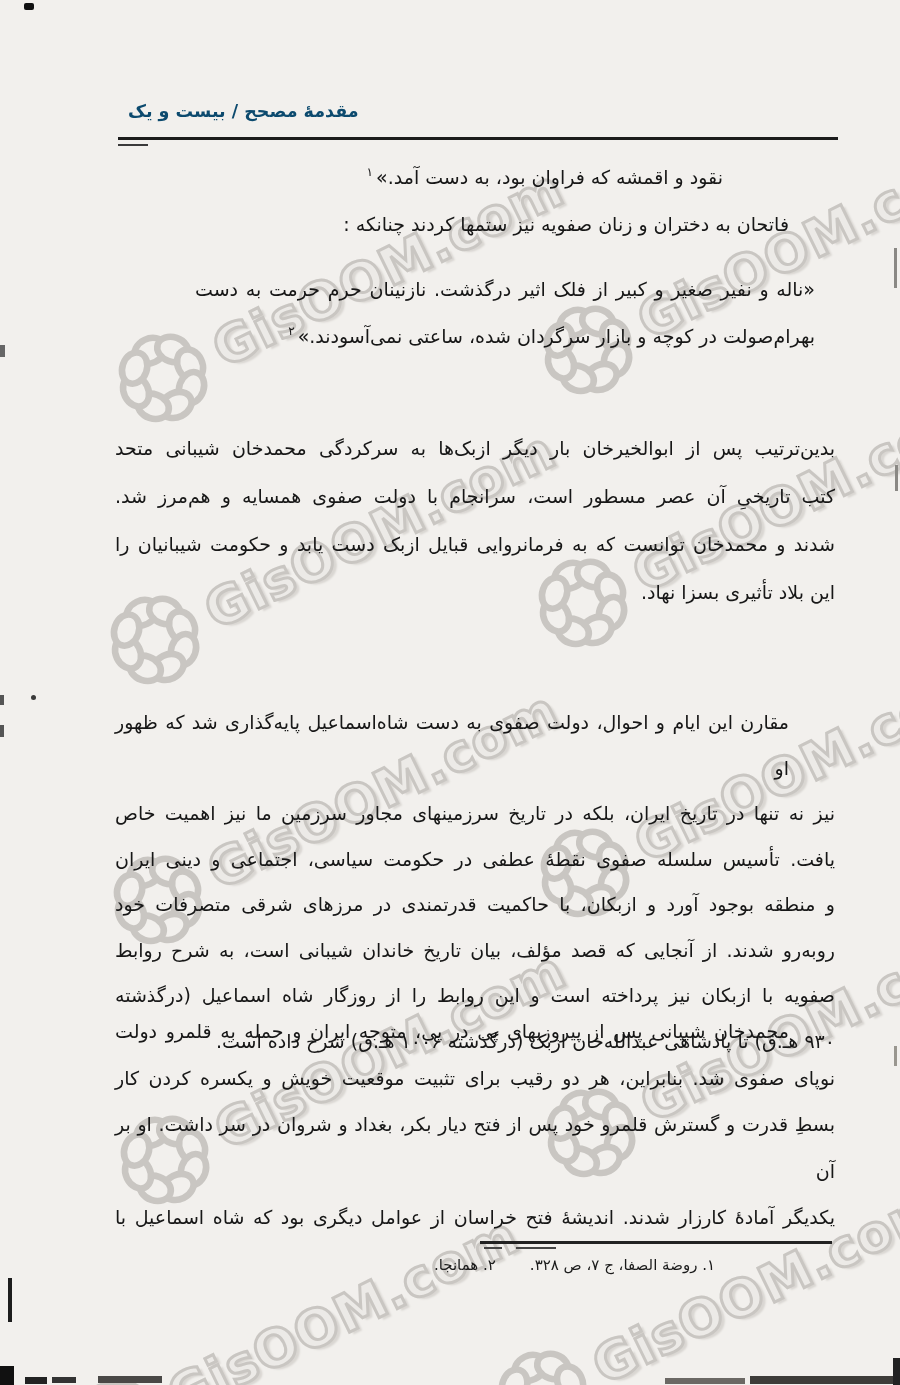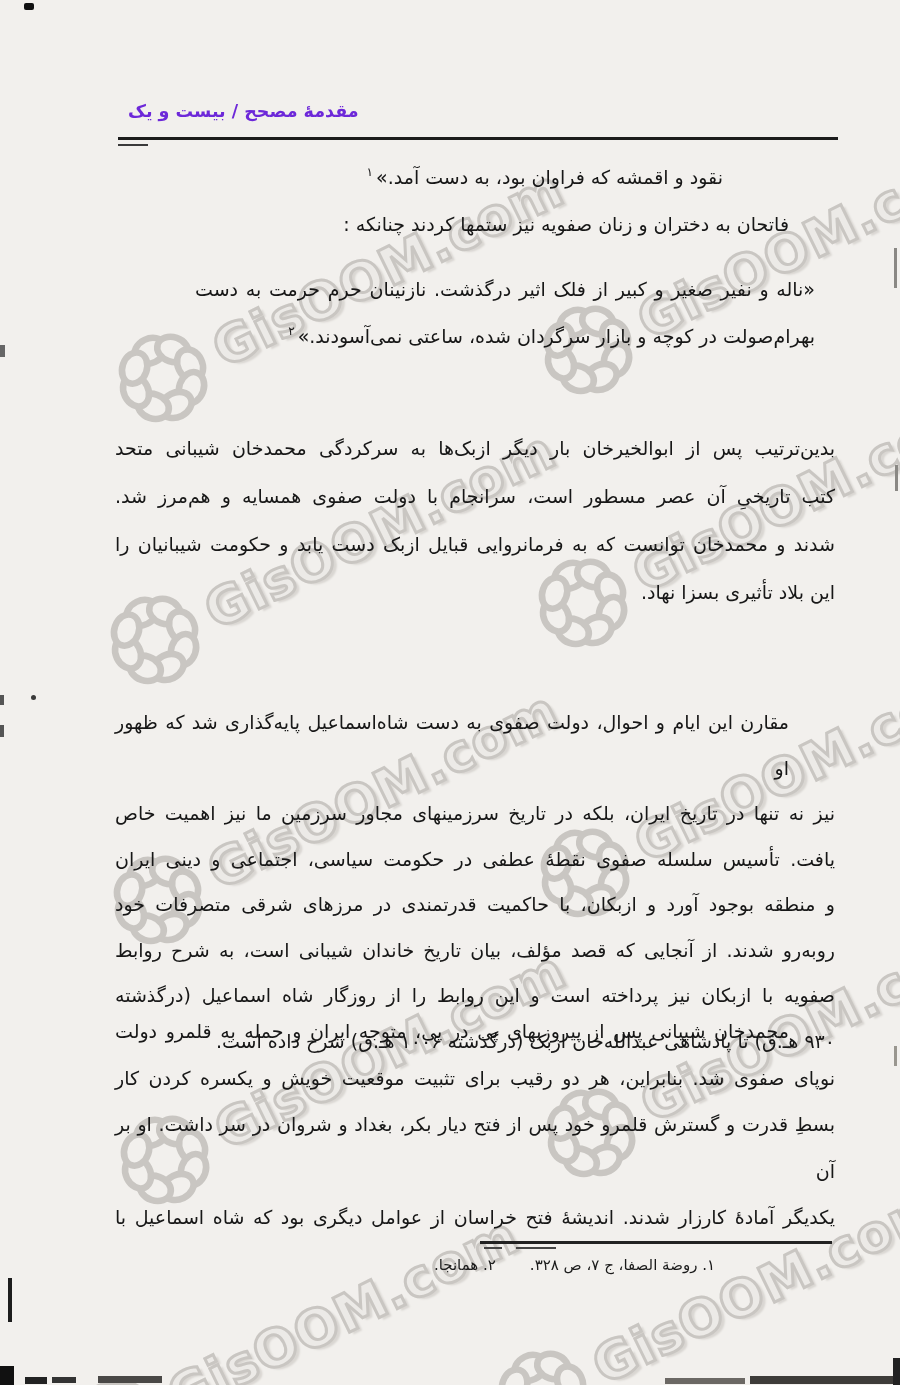--- a/index.html
+++ b/index.html
@@ -20,21 +20,21 @@
   .wm-text {
     font-family:"DejaVu Sans", sans-serif;
     font-size:52px; font-weight:bold; letter-spacing:1px;
     color:#eceae7;
     -webkit-text-stroke:3px #c9c6c2;
     text-shadow:3px 4px 2px #d9d6d2;
   }
   
   .header {
     position:absolute; left:128px; top:101px; z-index:2;
-    direction:rtl; font-weight:bold; font-size:17.5px; color:#6d28d9;
+    direction:rtl; font-weight:bold; font-size:17.5px; color:#0c4a6e;
   }
   .rule { position:absolute; left:118px; top:137px; width:720px; height:2.5px; background:#1c1c1c; z-index:2; }
   .rule-tick { position:absolute; left:118px; top:144px; width:30px; height:2px; background:#3a3a3a; z-index:2; }
   
   .textcol {
     position:absolute; left:115px; width:720px; z-index:2;
     direction:rtl; font-size:19px; color:#171717;
   }
   .tline { text-align:justify; text-align-last:justify; }
   .tline.align-right { text-align:left; text-align-last:right; }

